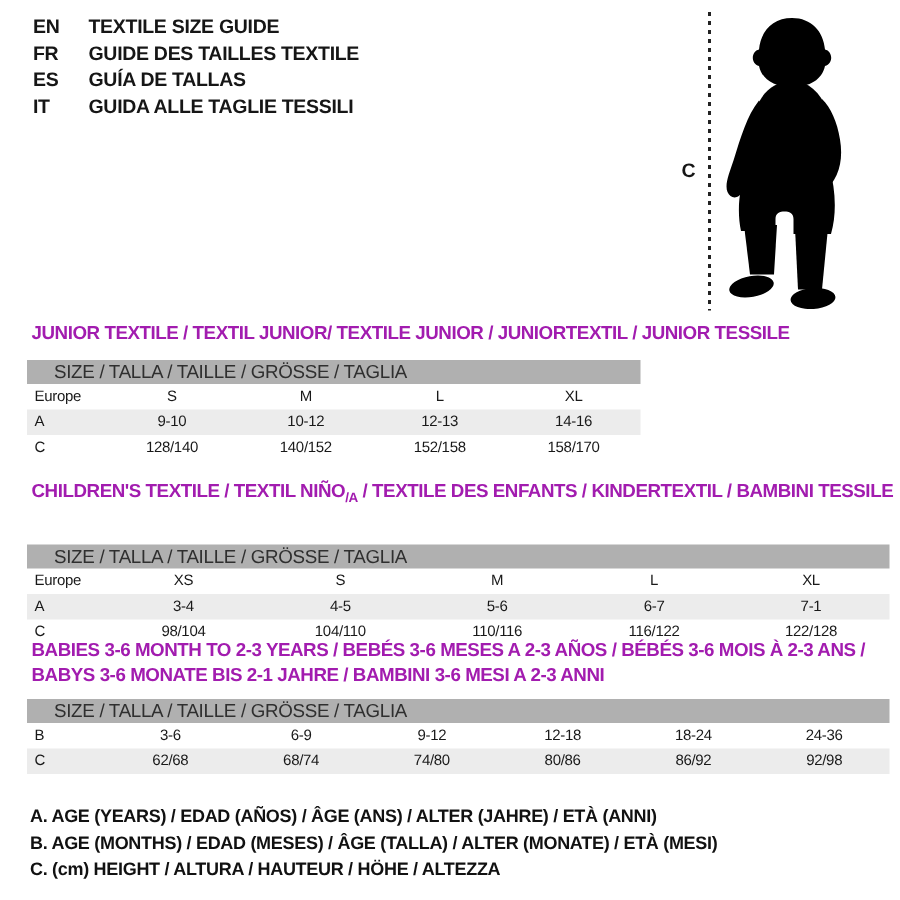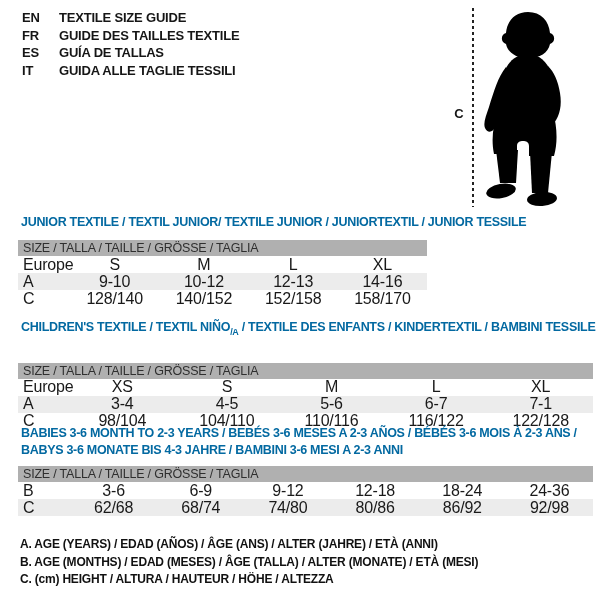--- a/index.html
+++ b/index.html
@@ -21,29 +21,29 @@
   .c-label { position:absolute; left:450px; top:106px; width:18px; text-align:center;
              font-size:13px; font-weight:700; }
   .baby-svg { position:absolute; left:482px; top:11px; }
 
   
   .section { position:absolute; left:18px; }
   .sec1 { top:215px; width:409px; }
   .sec2 { top:320px; width:575px; }
   .sec3 { top:425px; width:575px; }
   .sec-title { font-weight:700; font-size:12.5px; letter-spacing:-0.3px; line-height:14px;
-               white-space:nowrap; margin:0 0 11px 3px; color:#0369a1; }
+               white-space:nowrap; margin:0 0 11px 3px; color:#a21caf; }
   .sec2 .sec-title { margin-bottom:24px; }
   .sec3 .sec-title { margin-bottom:7px; line-height:17px; }
   .sub-a { font-size:9px; vertical-align:sub; }
 
   .t-band { background:#b0b0b0; height:16px; display:flex; align-items:center;
-            padding-left:5px; box-sizing:border-box;
+            padding-left:18px; box-sizing:border-box;
             font-size:12.5px; letter-spacing:-0.2px; color:#2f2f2f; white-space:nowrap; }
-  .t-row { display:flex; height:17px; align-items:center; font-size:16px;
+  .t-row { display:flex; height:17px; align-items:center; font-size:10px;
            letter-spacing:-0.2px; color:#191919; }
   .t-row.shaded { background:#ececec; }
   .t-label { width:52px; padding-left:5px; box-sizing:border-box; }
   .t-cell { flex:1; text-align:center; }
 
   
   .footnotes { position:absolute; left:20px; top:536px; }
   .foot-line { font-size:12px; font-weight:700; letter-spacing:-0.2px;
                line-height:17.5px; white-space:nowrap; color:#111; }
 </style>
@@ -149,21 +149,21 @@
     <span class="t-cell">104/110</span>
     <span class="t-cell">110/116</span>
     <span class="t-cell">116/122</span>
     <span class="t-cell">122/128</span>
   </div>
 </div>
 
 <div class="section sec3">
   <div class="sec-title">
     <div>BABIES 3-6 MONTH TO 2-3 YEARS / BEBÉS 3-6 MESES A 2-3 AÑOS / BÉBÉS 3-6 MOIS À 2-3 ANS /</div>
-    <div>BABYS 3-6 MONATE BIS 4-3 JAHRE / BAMBINI 3-6 MESI A 2-3 ANNI</div>
+    <div>BABYS 3-6 MONATE BIS 2-1 JAHRE / BAMBINI 3-6 MESI A 2-3 ANNI</div>
   </div>
   <div class="t-band">
     <span>SIZE / TALLA / TAILLE / GRÖSSE / TAGLIA</span>
   </div>
   <div class="t-row">
     <span class="t-label">B</span>
     <span class="t-cell">3-6</span>
     <span class="t-cell">6-9</span>
     <span class="t-cell">9-12</span>
     <span class="t-cell">12-18</span>

